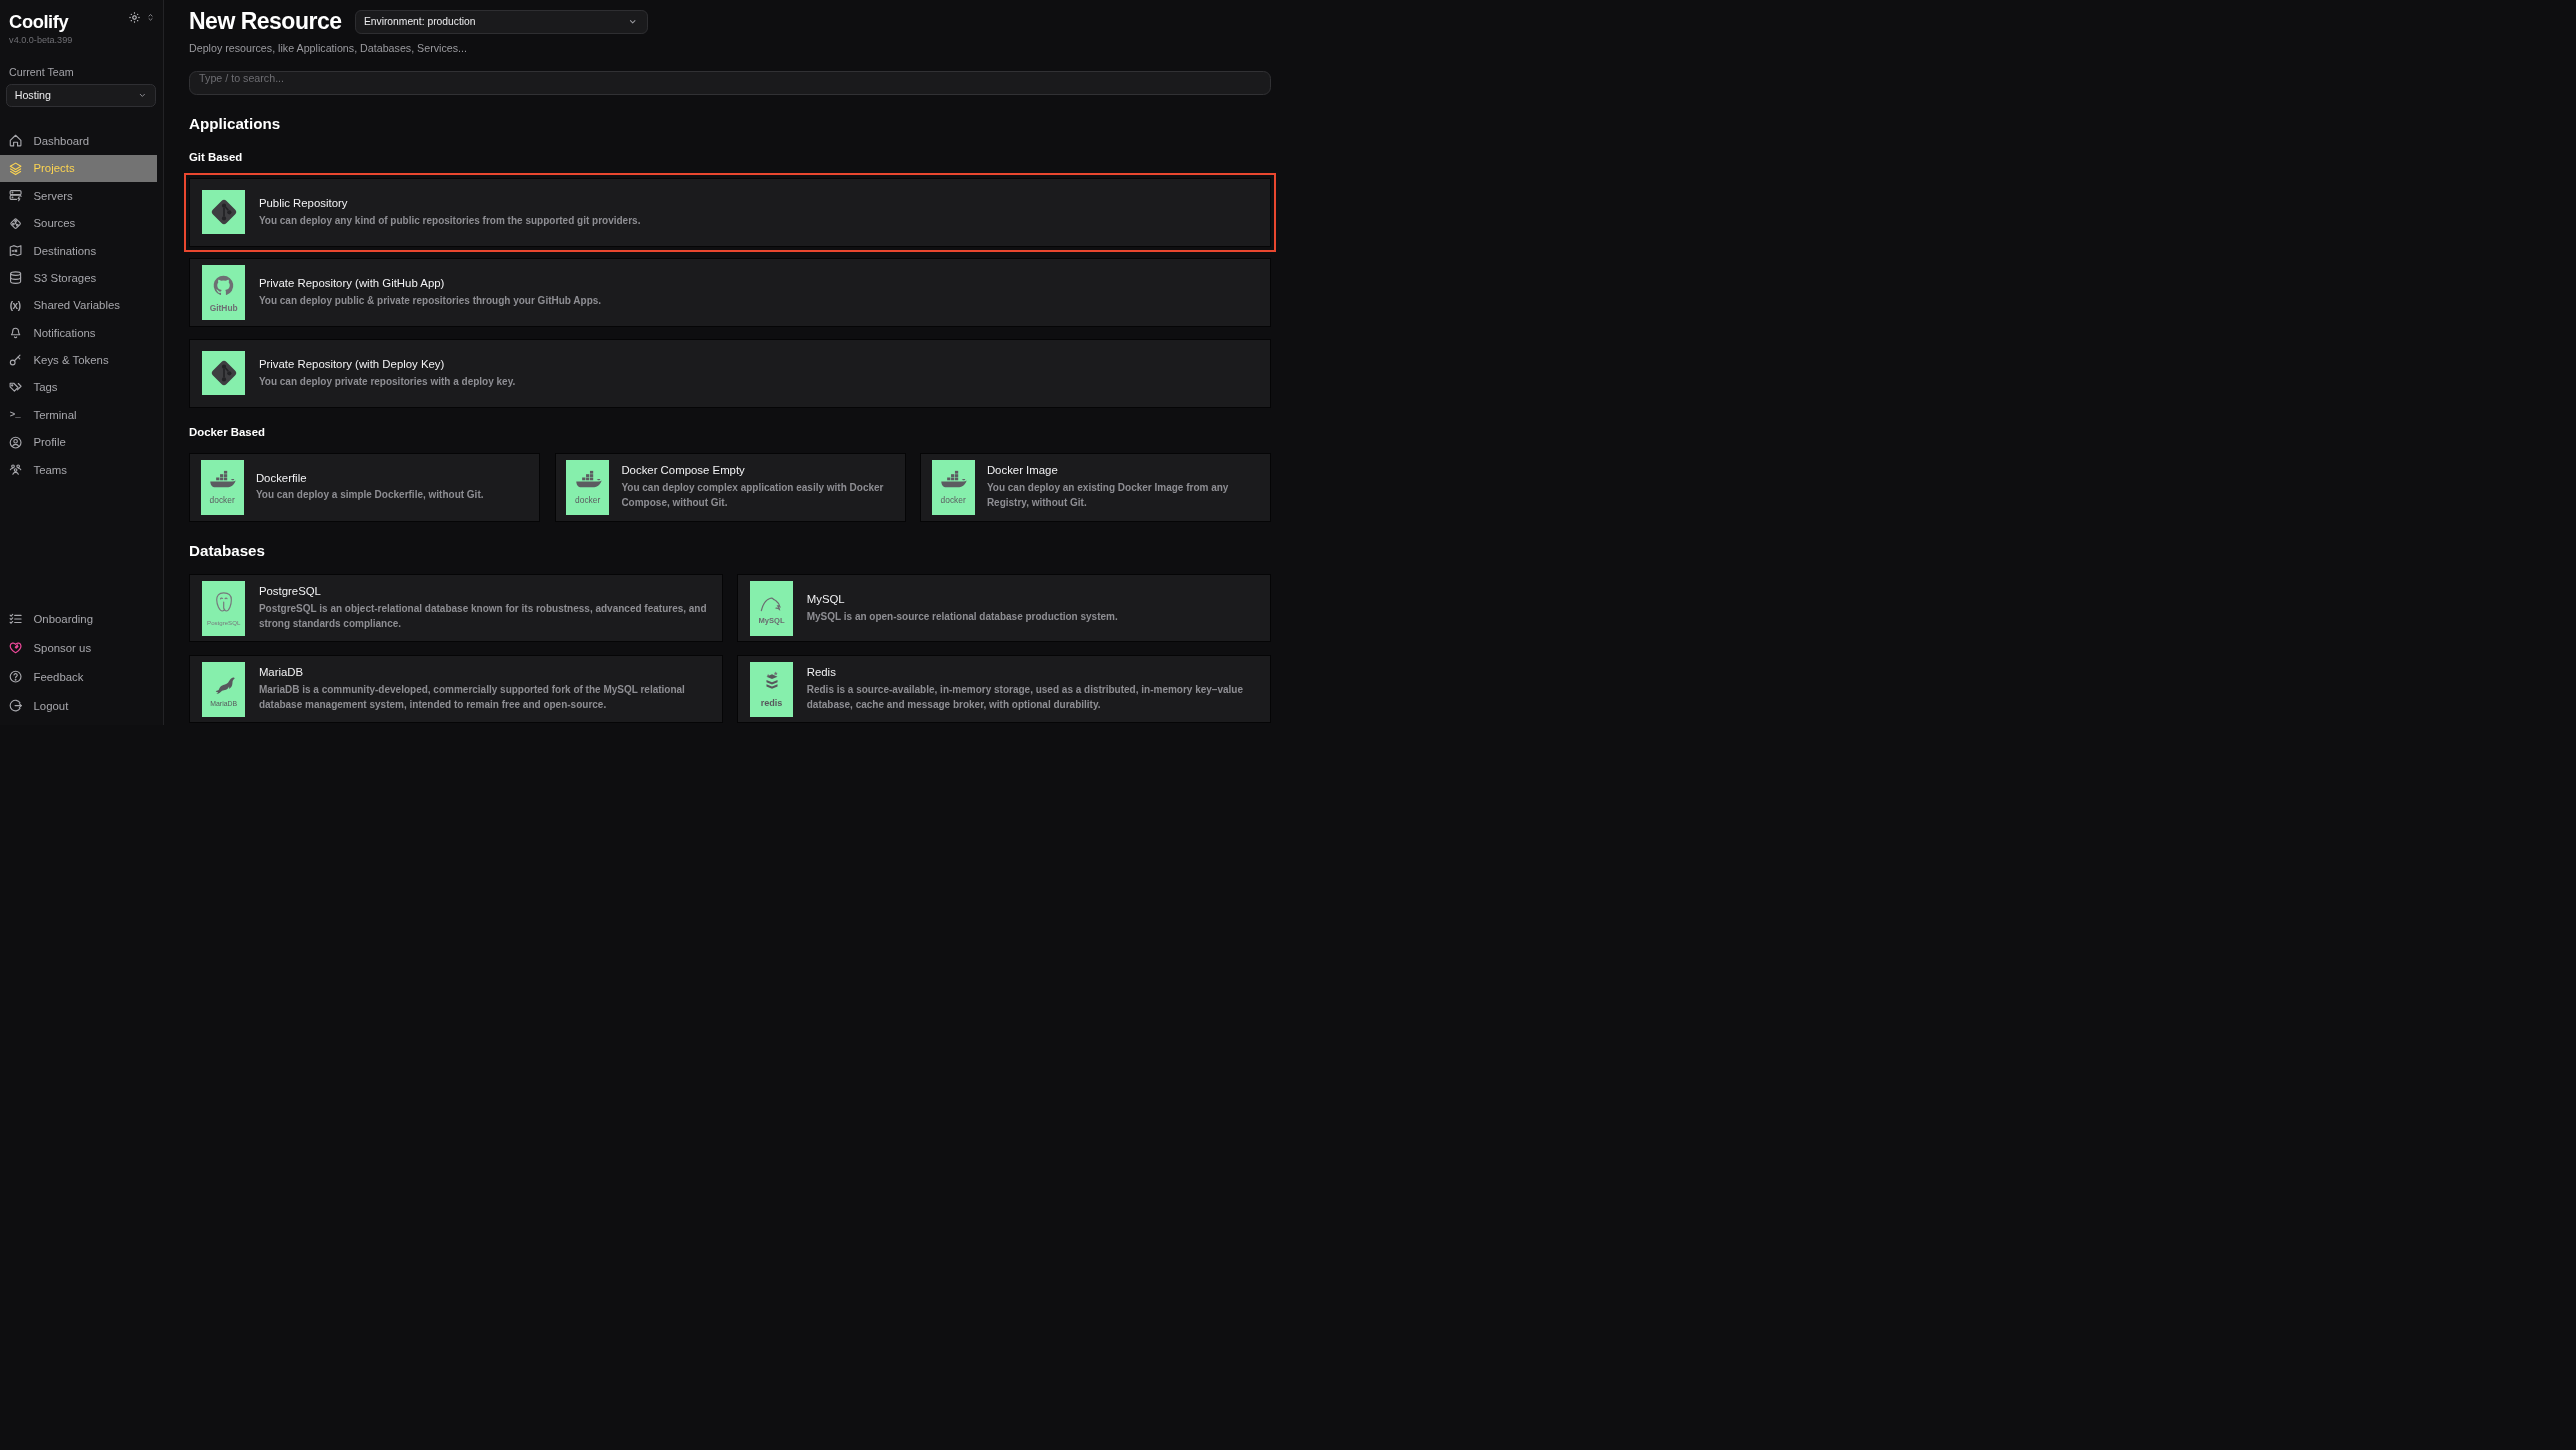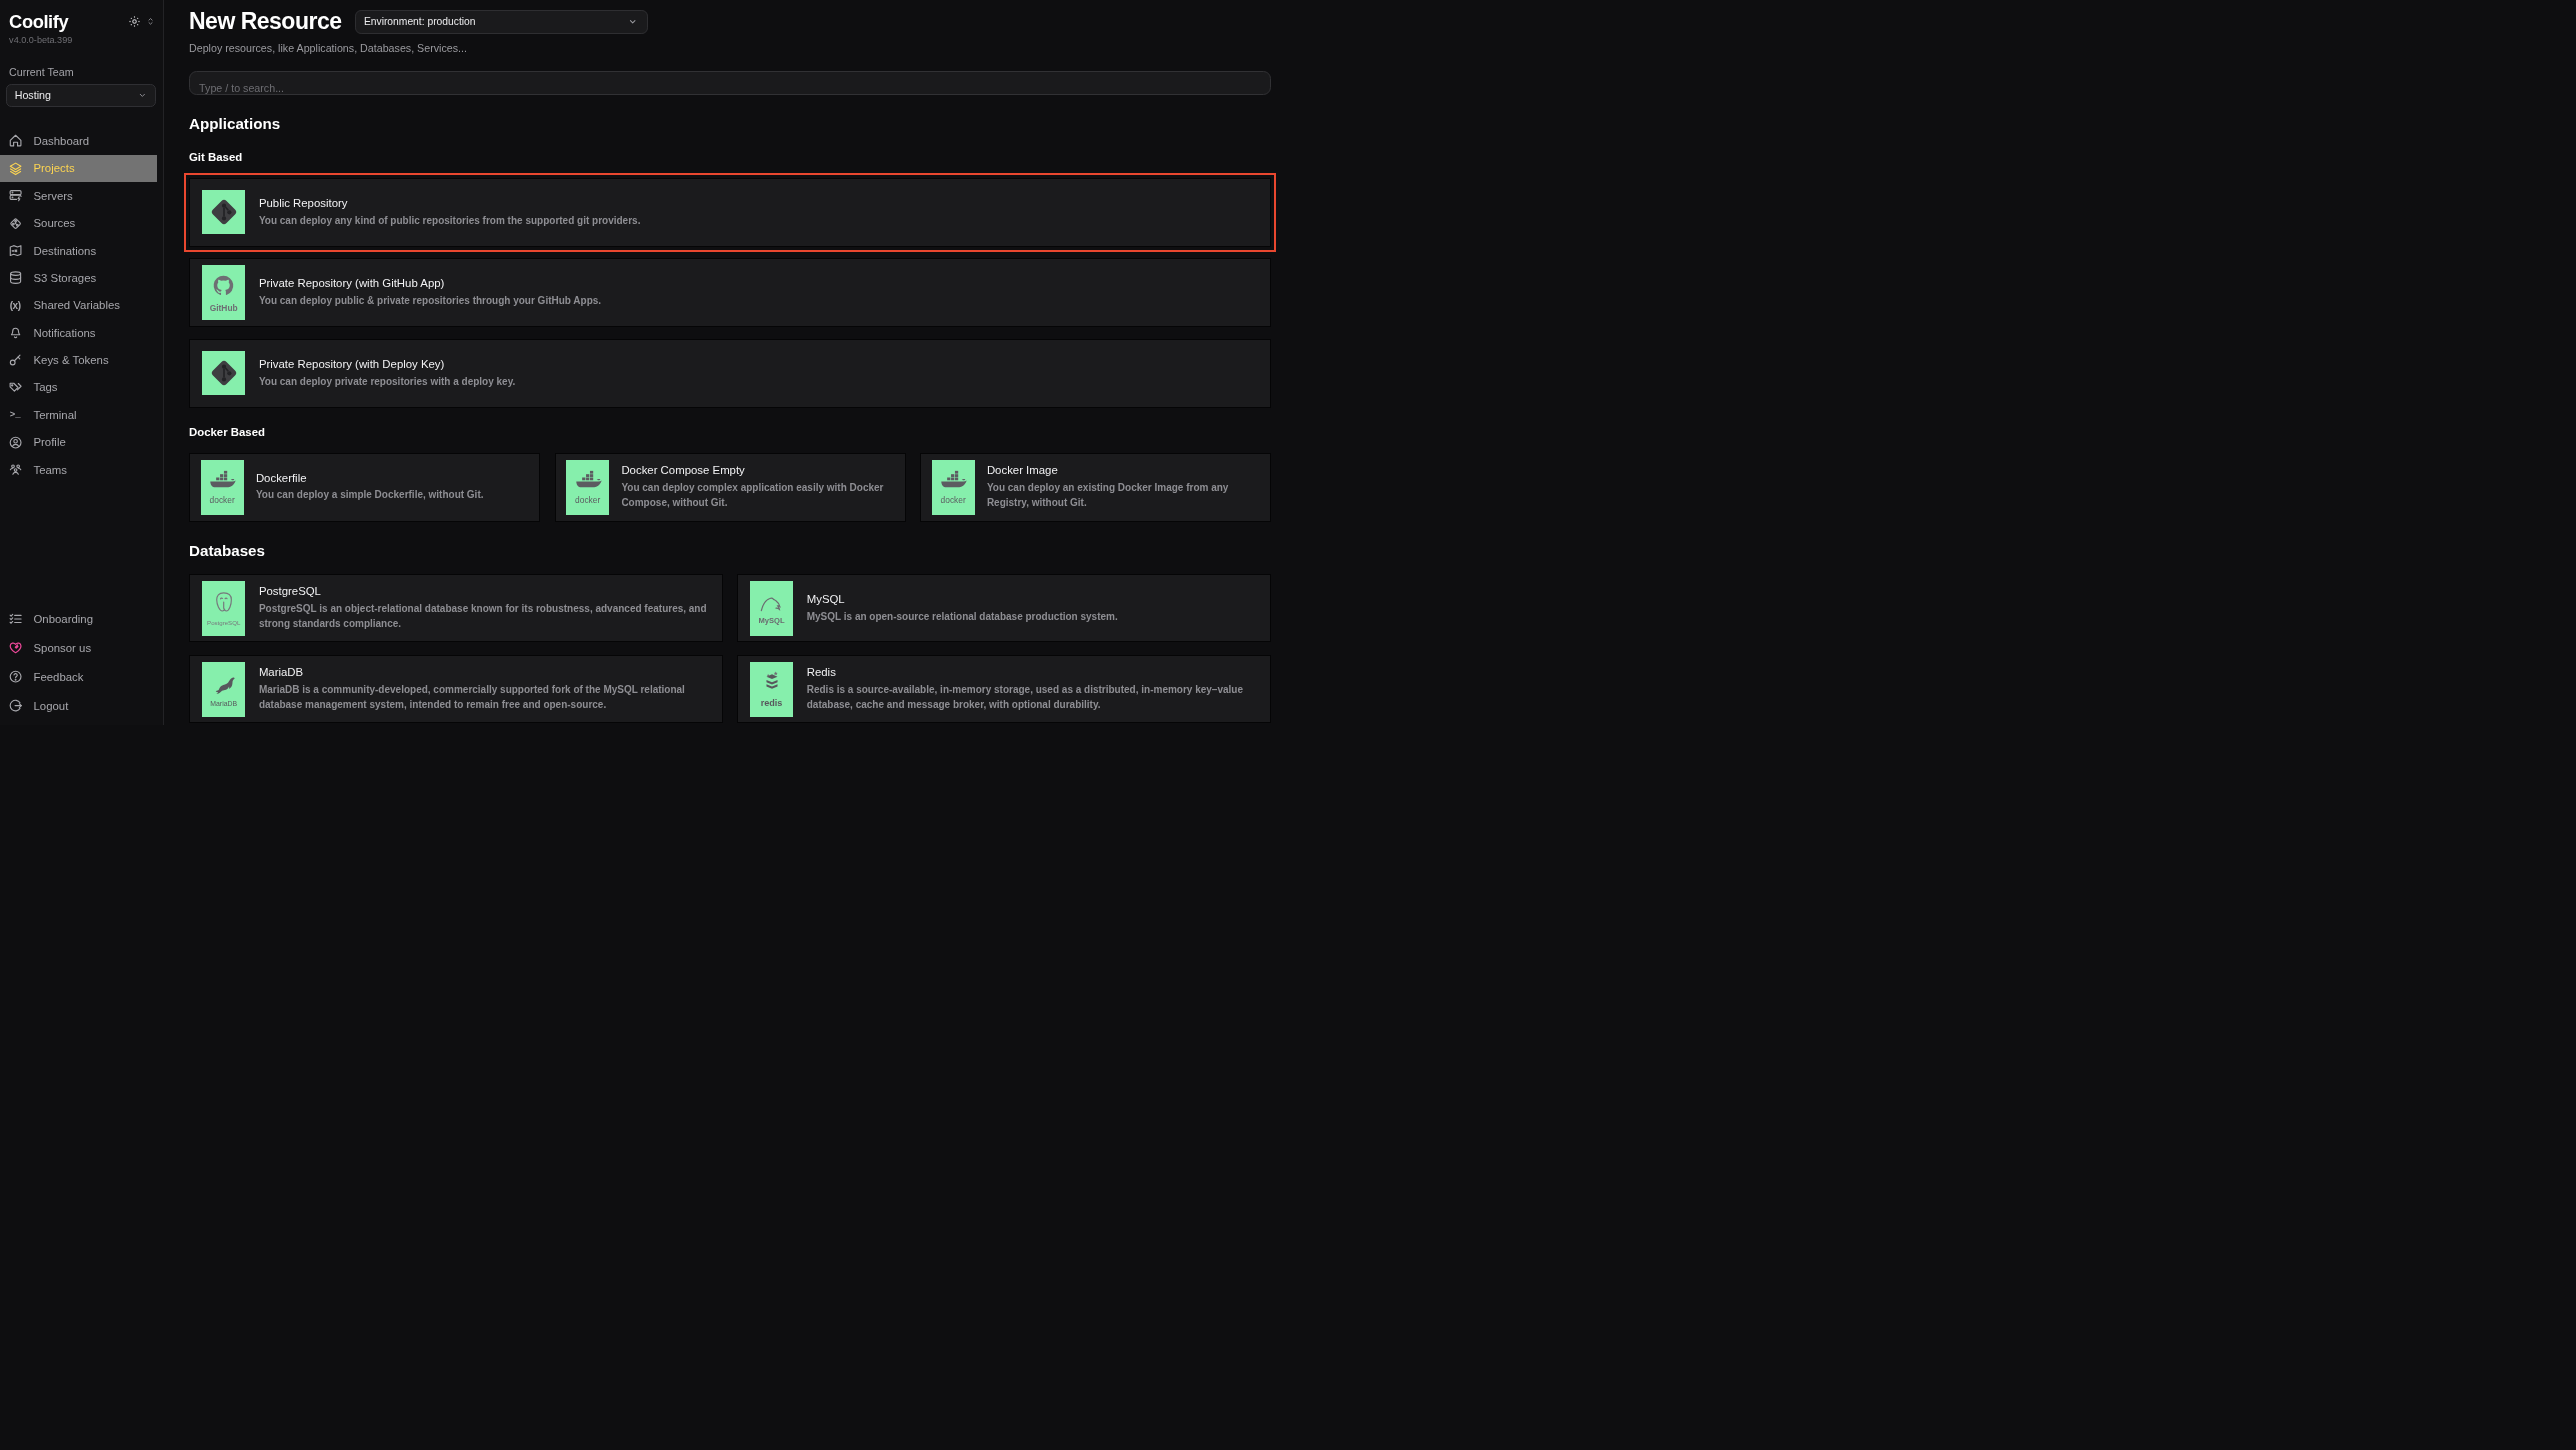--- a/index.html
+++ b/index.html
@@ -11,21 +11,21 @@
     --accent:#fcd452; --highlight:#e9472f; --sponsor:#ec4899;
   }
   svg { display:block; }
 
   
   .sidebar {
     width:164px; min-width:164px; height:100%;
     background:#101012; border-right:0.8px solid #232326;
     display:flex; flex-direction:column;
   }
-  .brand-row { display:flex; align-items:center; padding:10.7px 7.6px 0 9.1px; }
+  .brand-row { display:flex; align-items:flex-start; padding:10.7px 7.6px 0 9.1px; }
   .brand { font-size:18.3px; font-weight:700; letter-spacing:-0.4px; color:#ffffff; }
   .brand-icons { margin-left:auto; display:flex; align-items:center; gap:5.3px; }
   .icon-btn { color:#d4d4d8; cursor:pointer; display:flex; align-items:center; }
   .version { padding:2.3px 9.1px 0 9.1px; font-size:9.1px; color:#6f6f74; }
   .team-label { padding:0 9.1px; margin-top:20.6px; font-size:10.7px; color:#a3a3a8; }
   .team-select {
     margin:6.1px 6.9px 0 6.1px; height:23.6px; background:#1a1a1c;
     border:0.8px solid #2f2f33; border-radius:5.3px;
     display:flex; align-items:center; padding:0 7.6px;
     font-size:10.7px; color:#ececee; cursor:pointer;
@@ -54,21 +54,21 @@
   .page-title { font-size:23px; font-weight:700; letter-spacing:-0.5px; color:#ffffff; }
   .env-select {
     width:293px; height:23.6px; background:#1a1a1c; border:0.8px solid #2e2e31;
     border-radius:6.1px; display:flex; align-items:center; padding:0 8.4px;
     font-size:10.3px; color:#ececee; cursor:pointer;
   }
   .env-select .chev { margin-left:auto; color:#9a9a9f; }
   .subtitle { margin-top:6.9px; font-size:10.7px; color:#9a9a9f; }
   .search-box {
     margin-top:17px; height:23.6px; background:#1a1a1c; border:0.8px solid #313134;
-    border-radius:7.6px; display:flex; align-items:flex-end; padding:0 9.1px;
+    border-radius:7.6px; display:flex; align-items:flex-start; padding:0 9.1px;
   }
   .search-box input {
     background:transparent; border:none; outline:none; width:100%;
     font-size:10.7px; color:#dcdcde; font-family:inherit;
   }
   .search-box input::placeholder { color:#6d6d72; }
 
   .section-h { margin-top:20.6px; font-size:15.2px; font-weight:700; color:#ffffff; }
   .subsection-h { margin-top:18.3px; font-size:11.4px; font-weight:700; color:#ffffff; }
 

